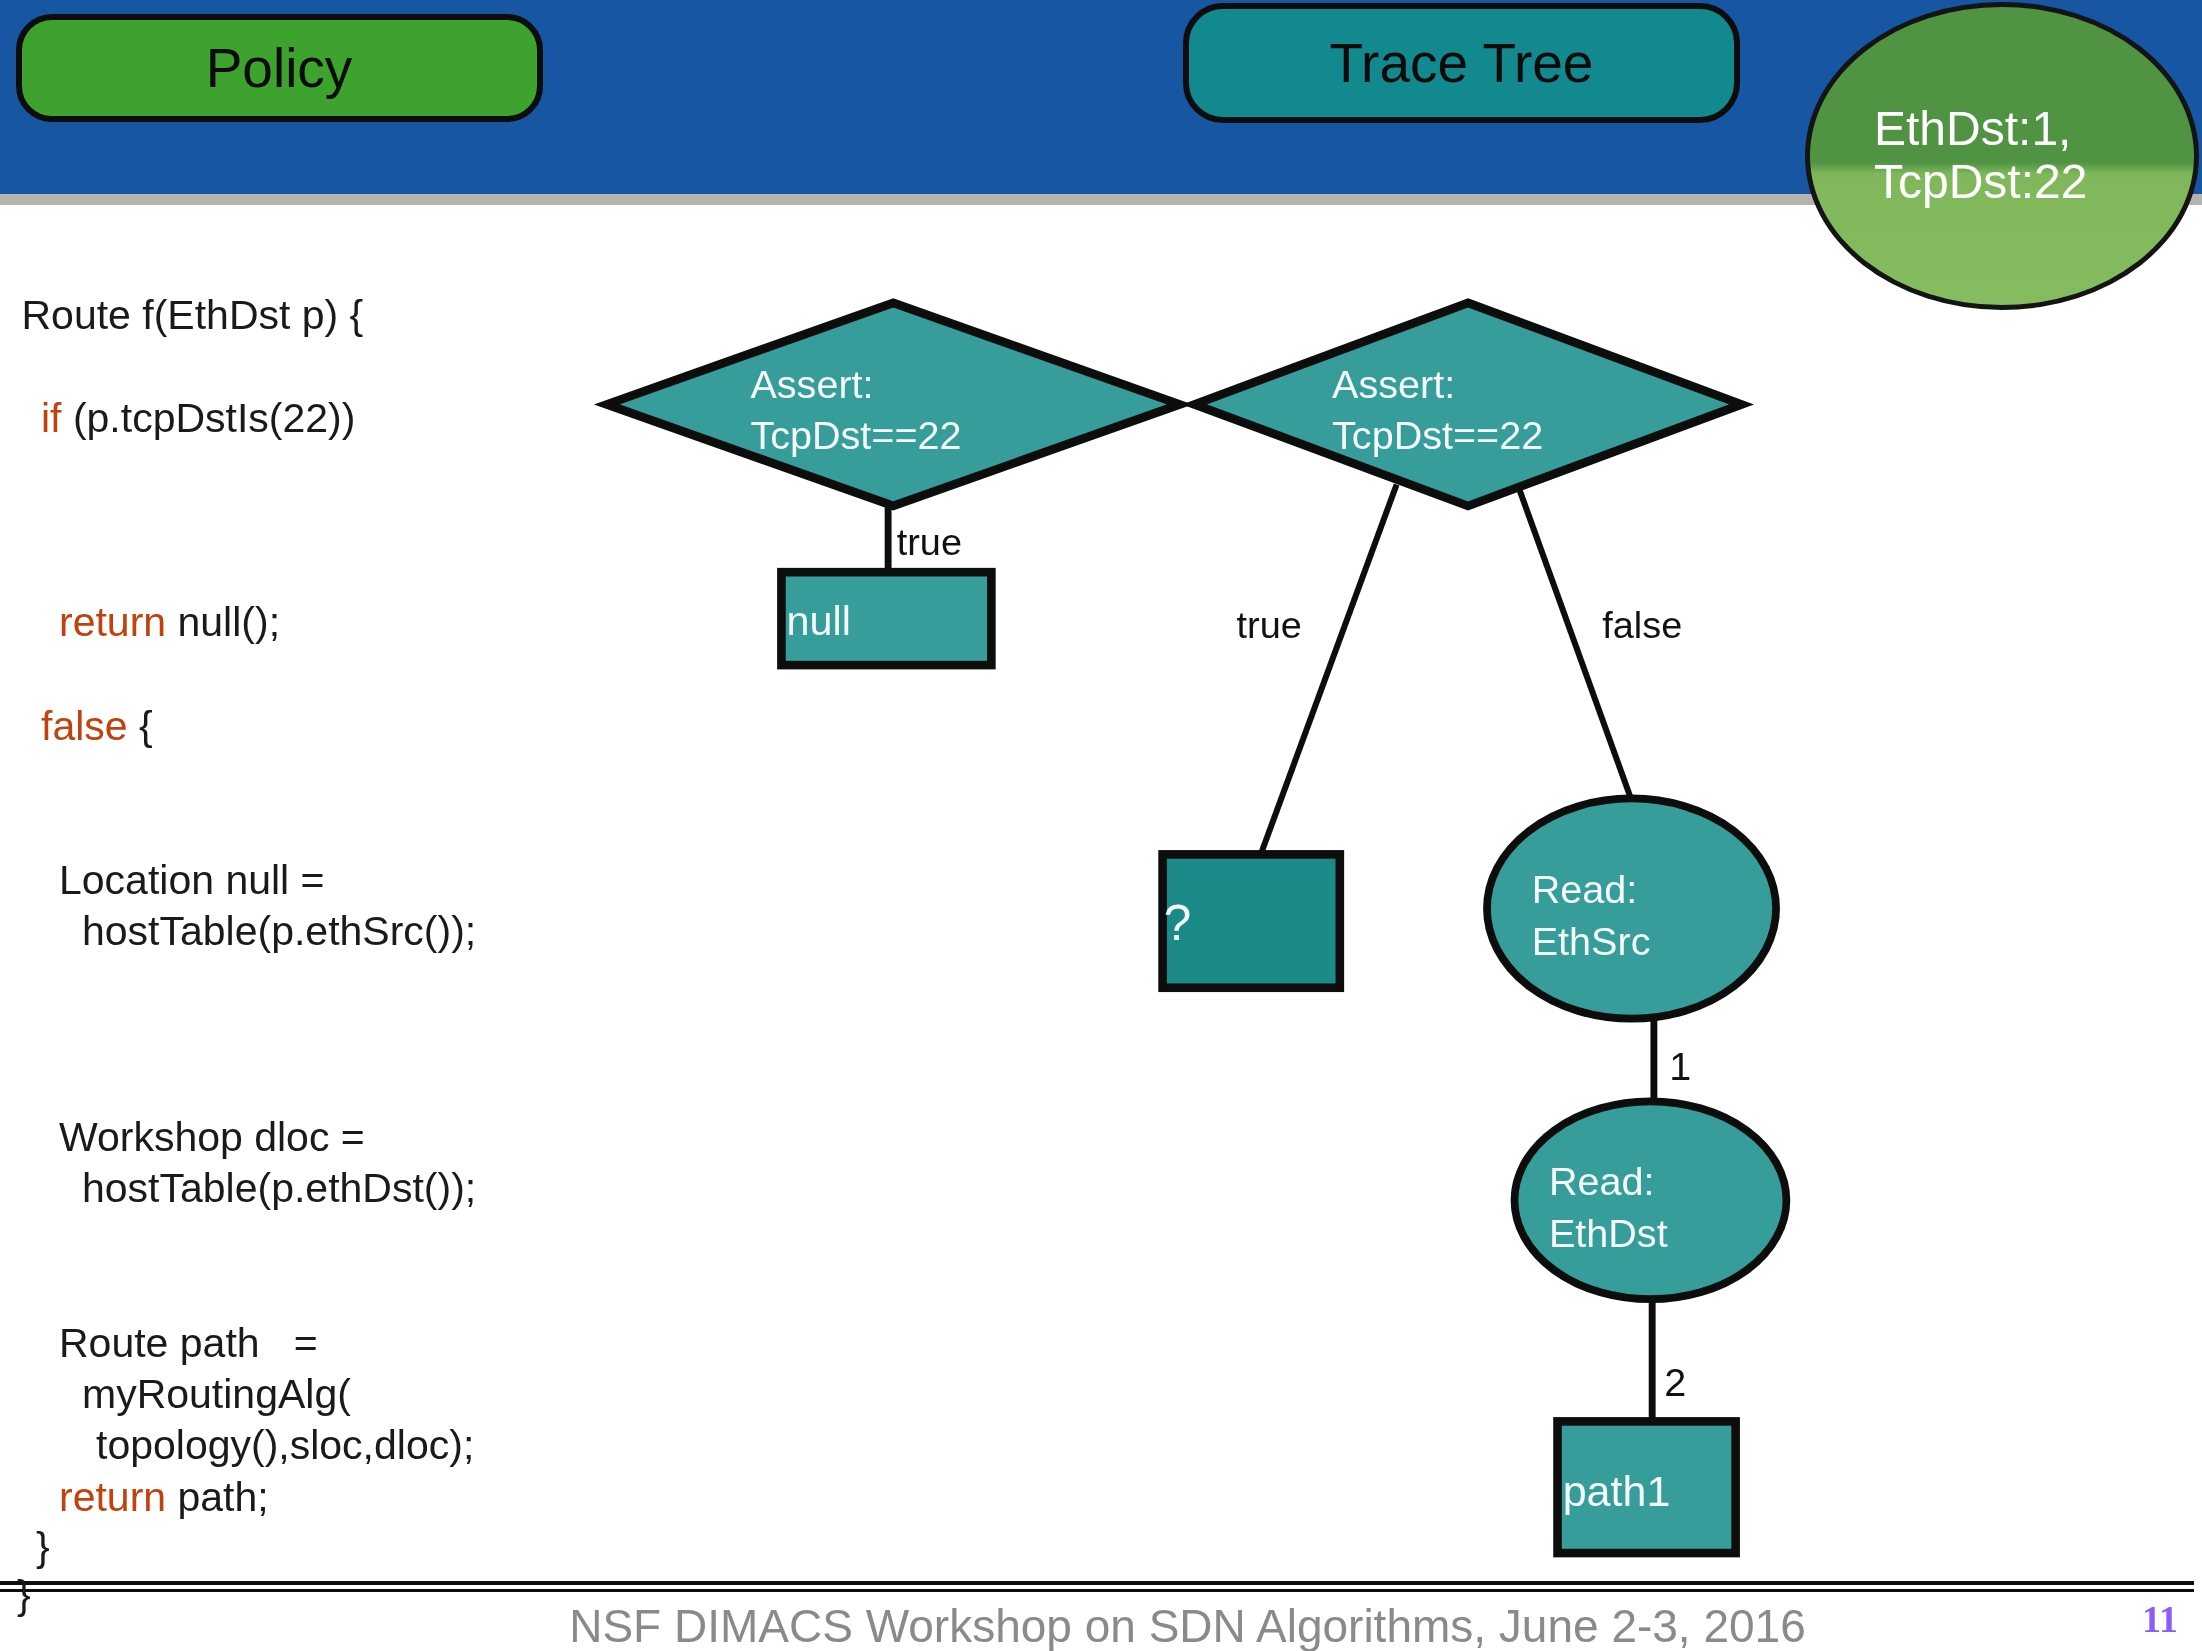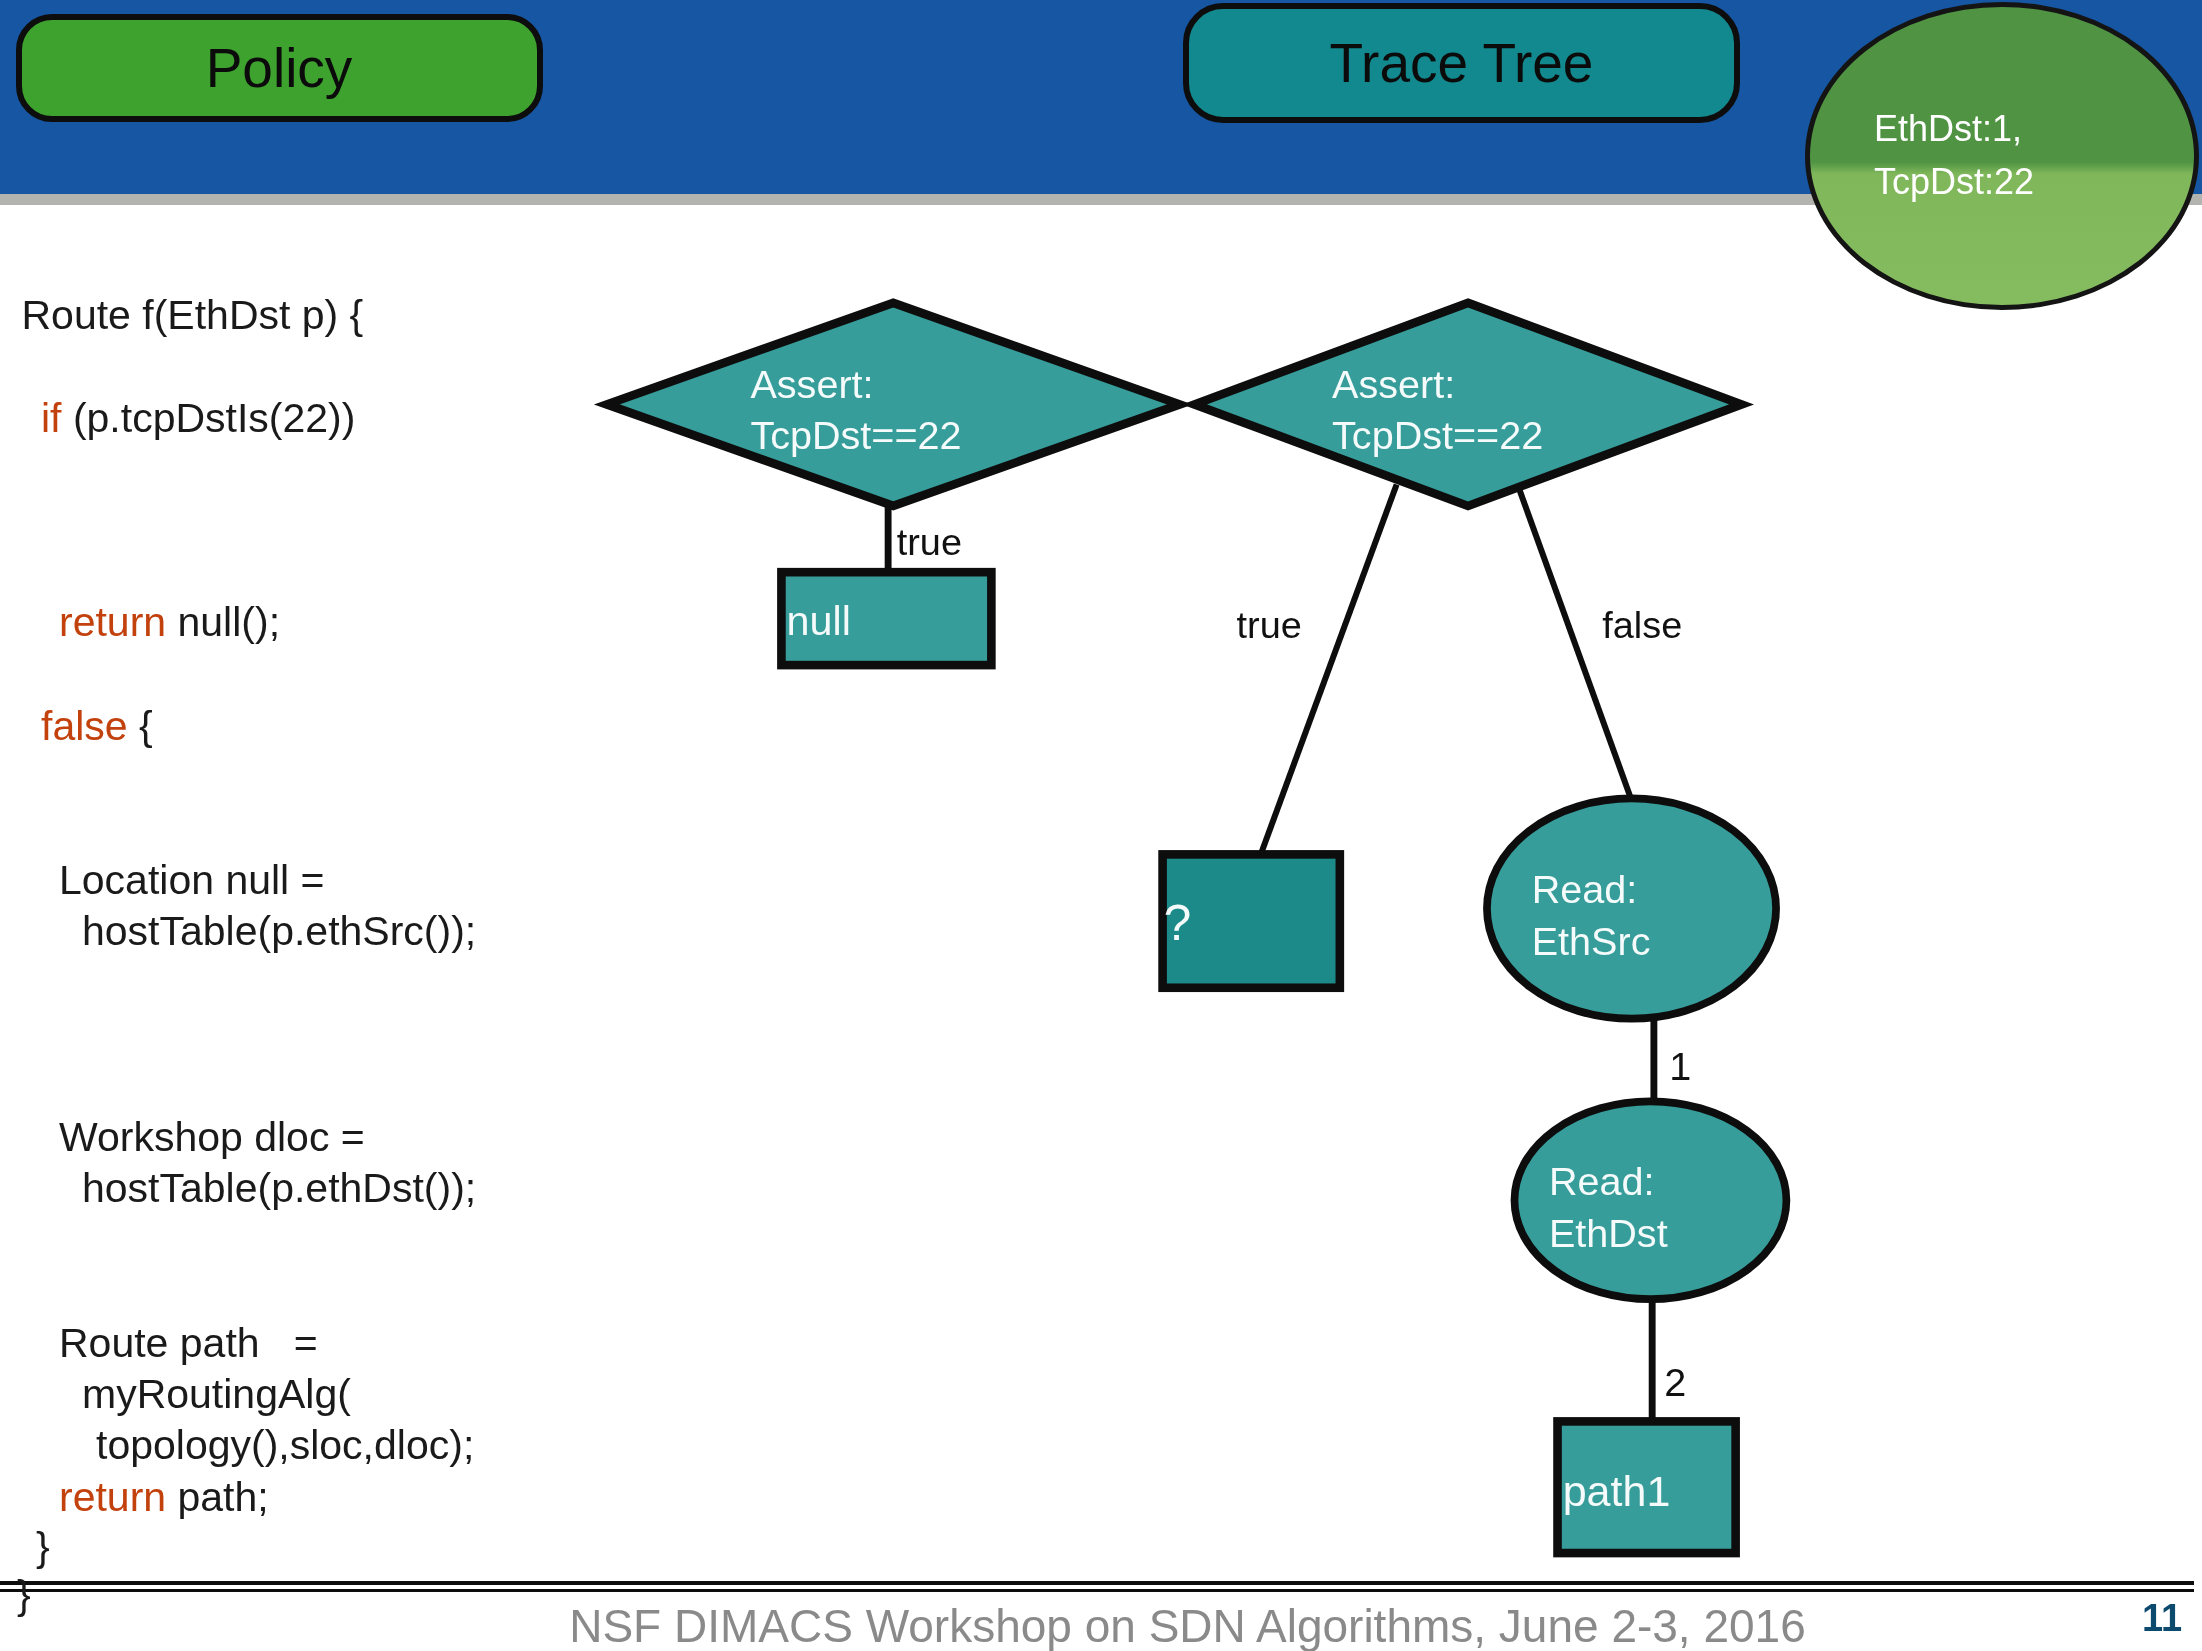--- a/index.html
+++ b/index.html
@@ -19,21 +19,21 @@
     border:6.9px solid #0d0d0d;border-radius:36px;
   }
   .trace-pill{
     left:1183px;top:3.4px;width:545px;height:108px;background:#12898e;
     border:6.9px solid #0d0d0d;border-radius:40px;
   }
   .packet-ellipse{
     position:absolute;left:1805px;top:1.7px;width:384px;height:298px;
     border:5.2px solid #141414;border-radius:50%;
     background:linear-gradient(180deg,#4f9343 0%,#4f9343 52%,#7fb75a 56%,#86bc60 100%);
-    color:#ffffff;font-size:36px;line-height:53px;
+    color:#ffffff;font-size:48px;line-height:53px;
   }
   .packet-ellipse .lines{position:absolute;left:64px;top:95px;}
   
   .code-line{
     position:absolute;color:#1a1a1a;font-size:41px;line-height:45px;white-space:pre;
   }
   .code-line .kw{color:#c2410c;}
   
   .diagram{position:absolute;left:0;top:0;width:2203px;height:1652px;}
   .shape{fill:#379d9a;stroke:#0d0d0d;}
@@ -44,22 +44,22 @@
   .edge-label{fill:#111111;font-family:"Liberation Sans",sans-serif;font-size:44px;}
   
   .rule{position:absolute;left:0;background:#0d0d0d;}
   .rule-top{top:1581px;width:2194px;height:4.3px;}
   .rule-bottom{top:1589px;width:2194px;height:3.4px;}
   .footer-text{
     position:absolute;left:172px;right:0;top:1599px;text-align:center;
     color:#8a8a8a;font-size:46px;
   }
   .page-number{
-    position:absolute;left:2142px;top:1597px;color:#0c4a6e;
-    font-size:38px;font-weight:700;
+    position:absolute;left:2142px;top:1597px;color:#8b5cf6;
+    font-size:38px;font-weight:700;font-family:Liberation Serif, serif;
   }
 </style>
 </head>
 <body>
 
 <div class="slide">
 
   <div class="header-bar"></div>
   <div class="header-shadow"></div>
 

